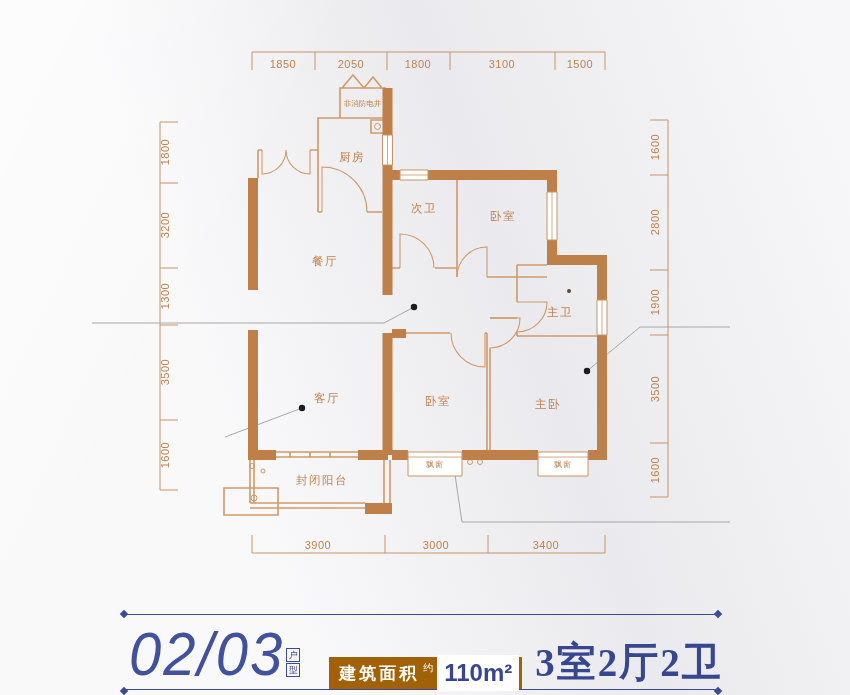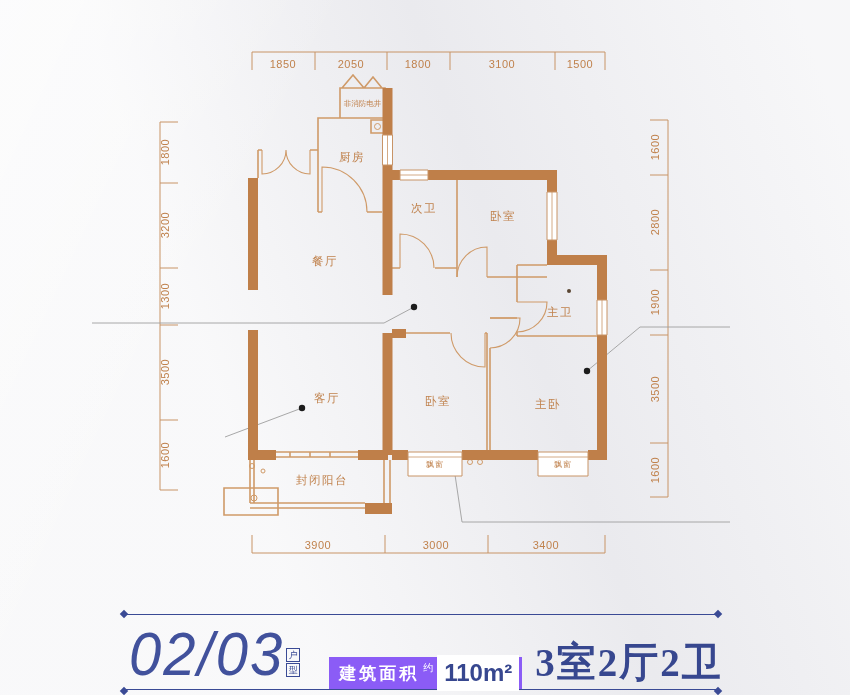--- a/index.html
+++ b/index.html
@@ -34,21 +34,21 @@
     letter-spacing:2px;line-height:70px;white-space:nowrap;transform:scaleY(1.04);
   }
   .seal{display:flex;flex-direction:column;align-self:flex-end;margin:0 0 12px 2px;}
   .seal span{
     width:12px;height:12px;border:1px solid #3a4a95;color:#3a4a95;
     font-size:9px;line-height:12px;text-align:center;display:block;
   }
   .seal span + span{margin-top:1px;}
   .vdiv{width:2px;height:52px;background:#3a4a95;margin:0 13px 0 16px;}
   .areabox{
-    height:32px;background:#8b5cf6;display:flex;align-items:center;
+    height:32px;background:#a16207;display:flex;align-items:center;
     padding:0 3px 0 10px;box-sizing:border-box;
   }
   .area-label{color:#ffffff;font-size:17px;font-weight:bold;letter-spacing:3px;white-space:nowrap;}
   .area-approx{color:#ffffff;font-size:10px;margin:-10px 4px 0 4px;}
   .area-value{
     background:#ffffff;color:#37478f;font-size:24px;font-weight:bold;
     padding:5px 7px;line-height:26px;white-space:nowrap;
   }
   .layout-text{
     font-family:"Liberation Serif", serif;font-weight:bold;color:#37478f;

